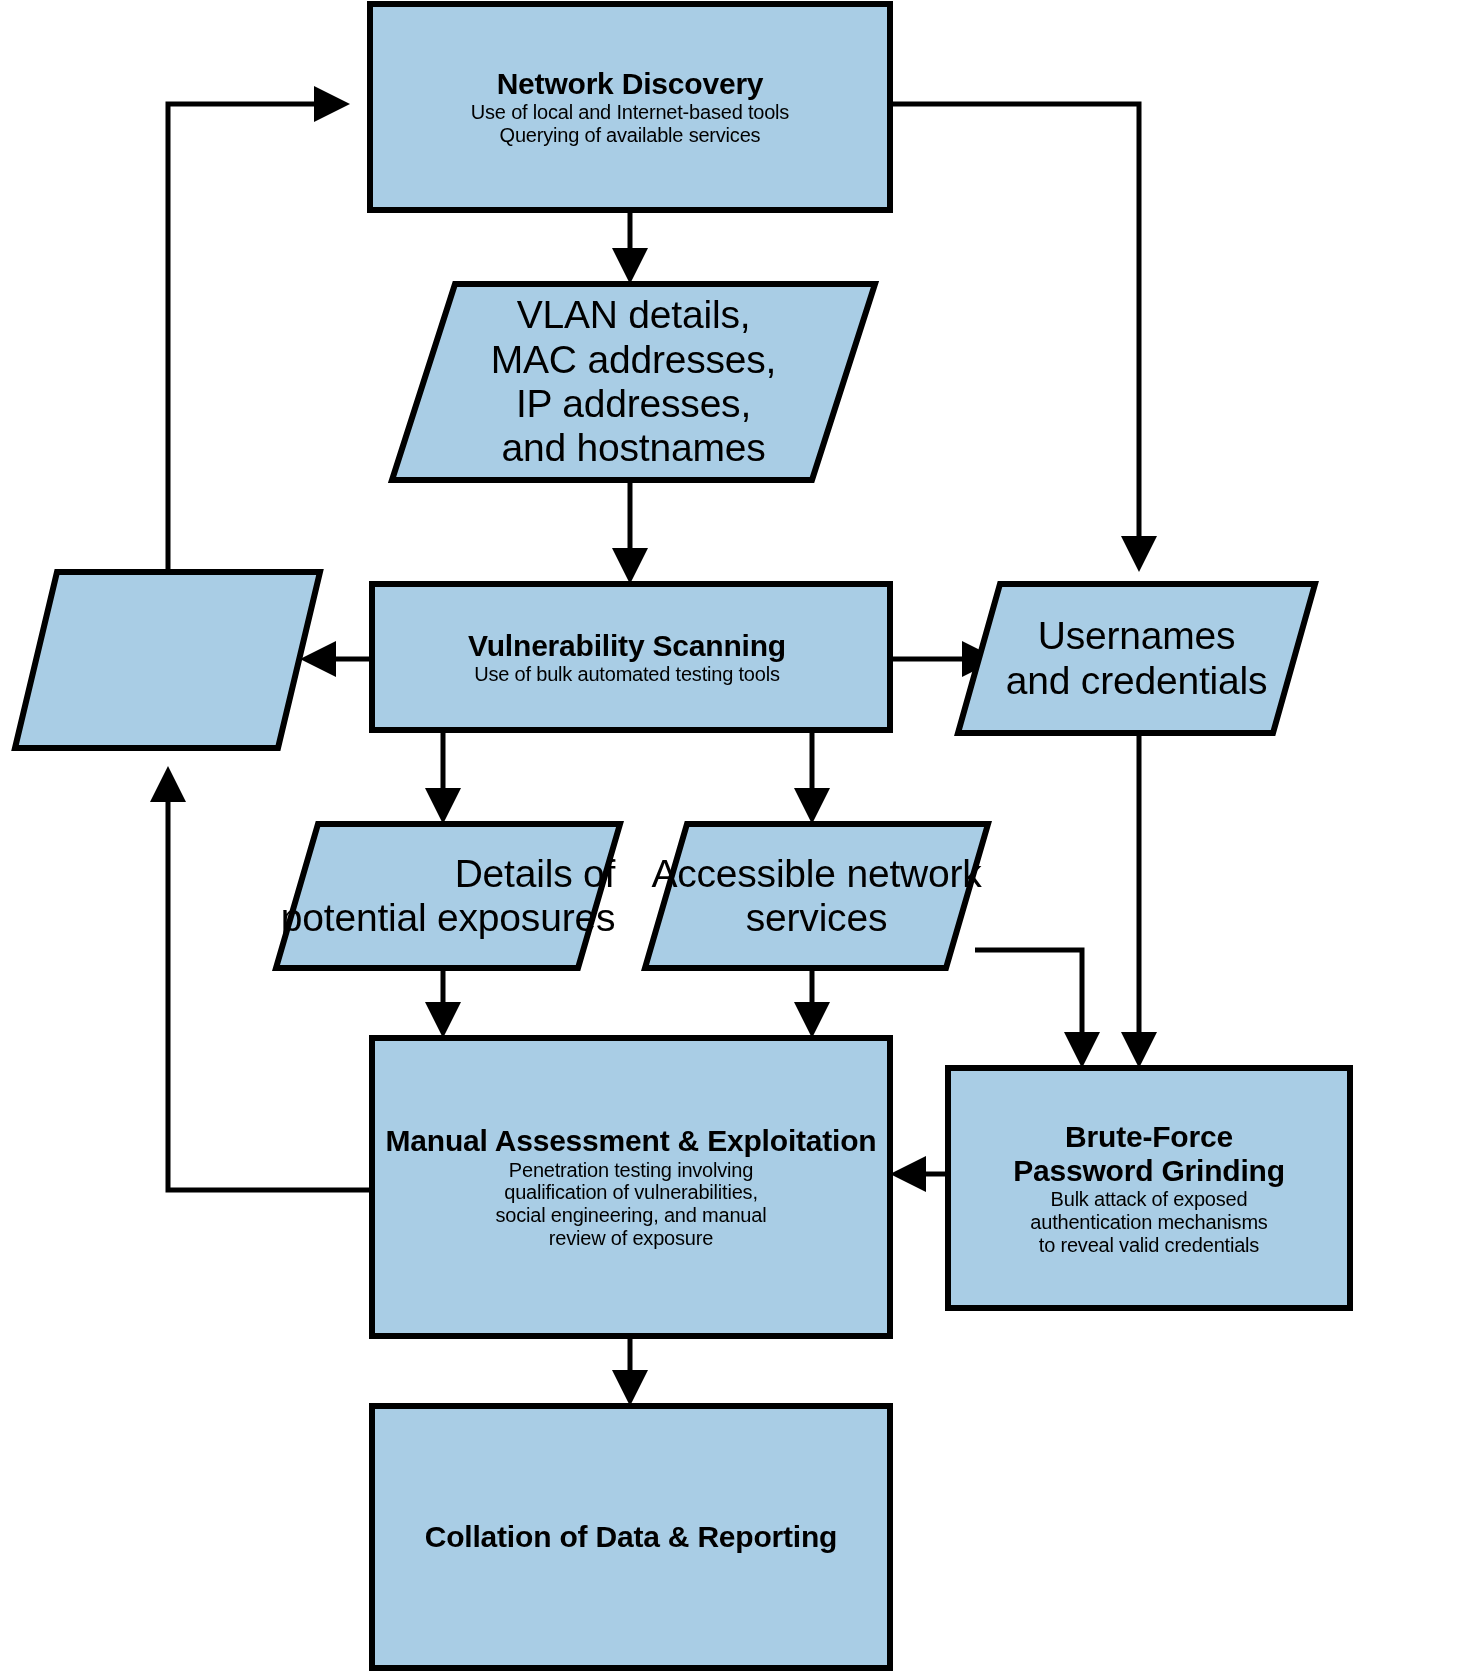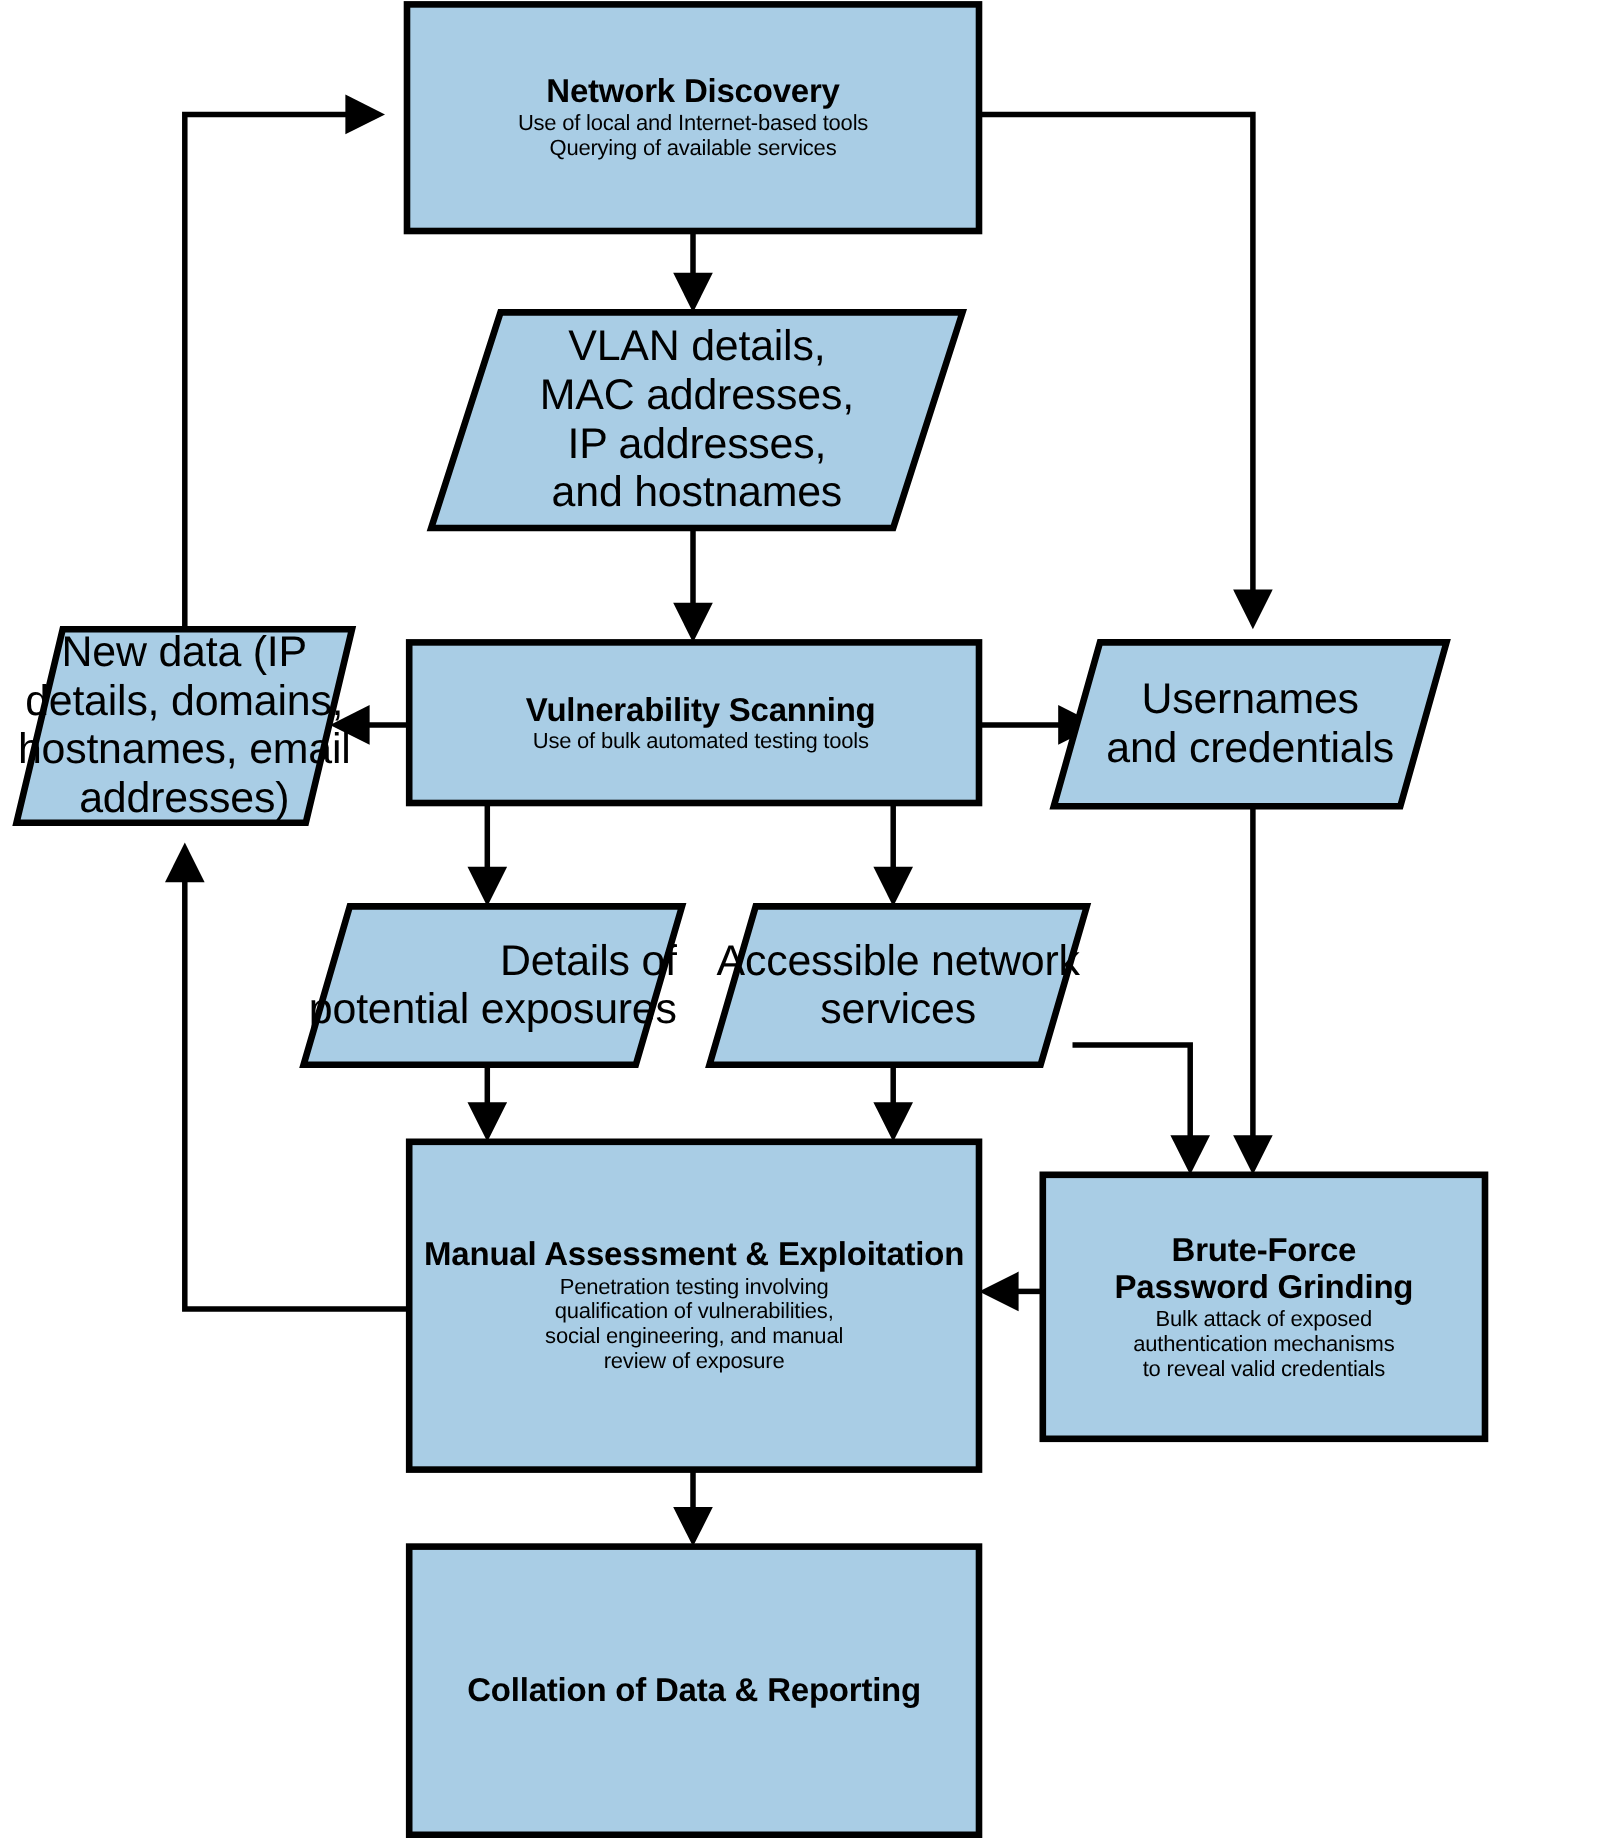--- a/index.html
+++ b/index.html
@@ -181,28 +181,22 @@
 Querying of available services</span>
   </div>
 
   <div class="node-text" style="left:392px; top:284px; width:483px; height:196px;">
     <span class="bdy-only">VLAN details,
 MAC addresses,
 IP addresses,
 and hostnames</span>
   </div>
 
-  <div class="node-text" style="left:15px; top:572px; width:305px; height:176px;">
-    <span class="bdy-only">New data (IP
-details, domains,
-hostnames, email
-addresses)</span>
-  </div>
-
-  <div class="node-text" style="left:378px; top:584px; width:518px; height:146px;">
+
+  <div class="node-text" style="left:368px; top:584px; width:518px; height:146px;">
     <span class="ttl">Vulnerability Scanning</span>
     <span class="bdy">Use of bulk  automated testing tools</span>
   </div>
 
   <div class="node-text" style="left:958px; top:584px; width:357px; height:149px;">
     <span class="bdy-only">Usernames
 and credentials</span>
   </div>
 
   <div class="node-text" style="left:276px; top:824px; width:344px; height:144px;text-align:right;">

